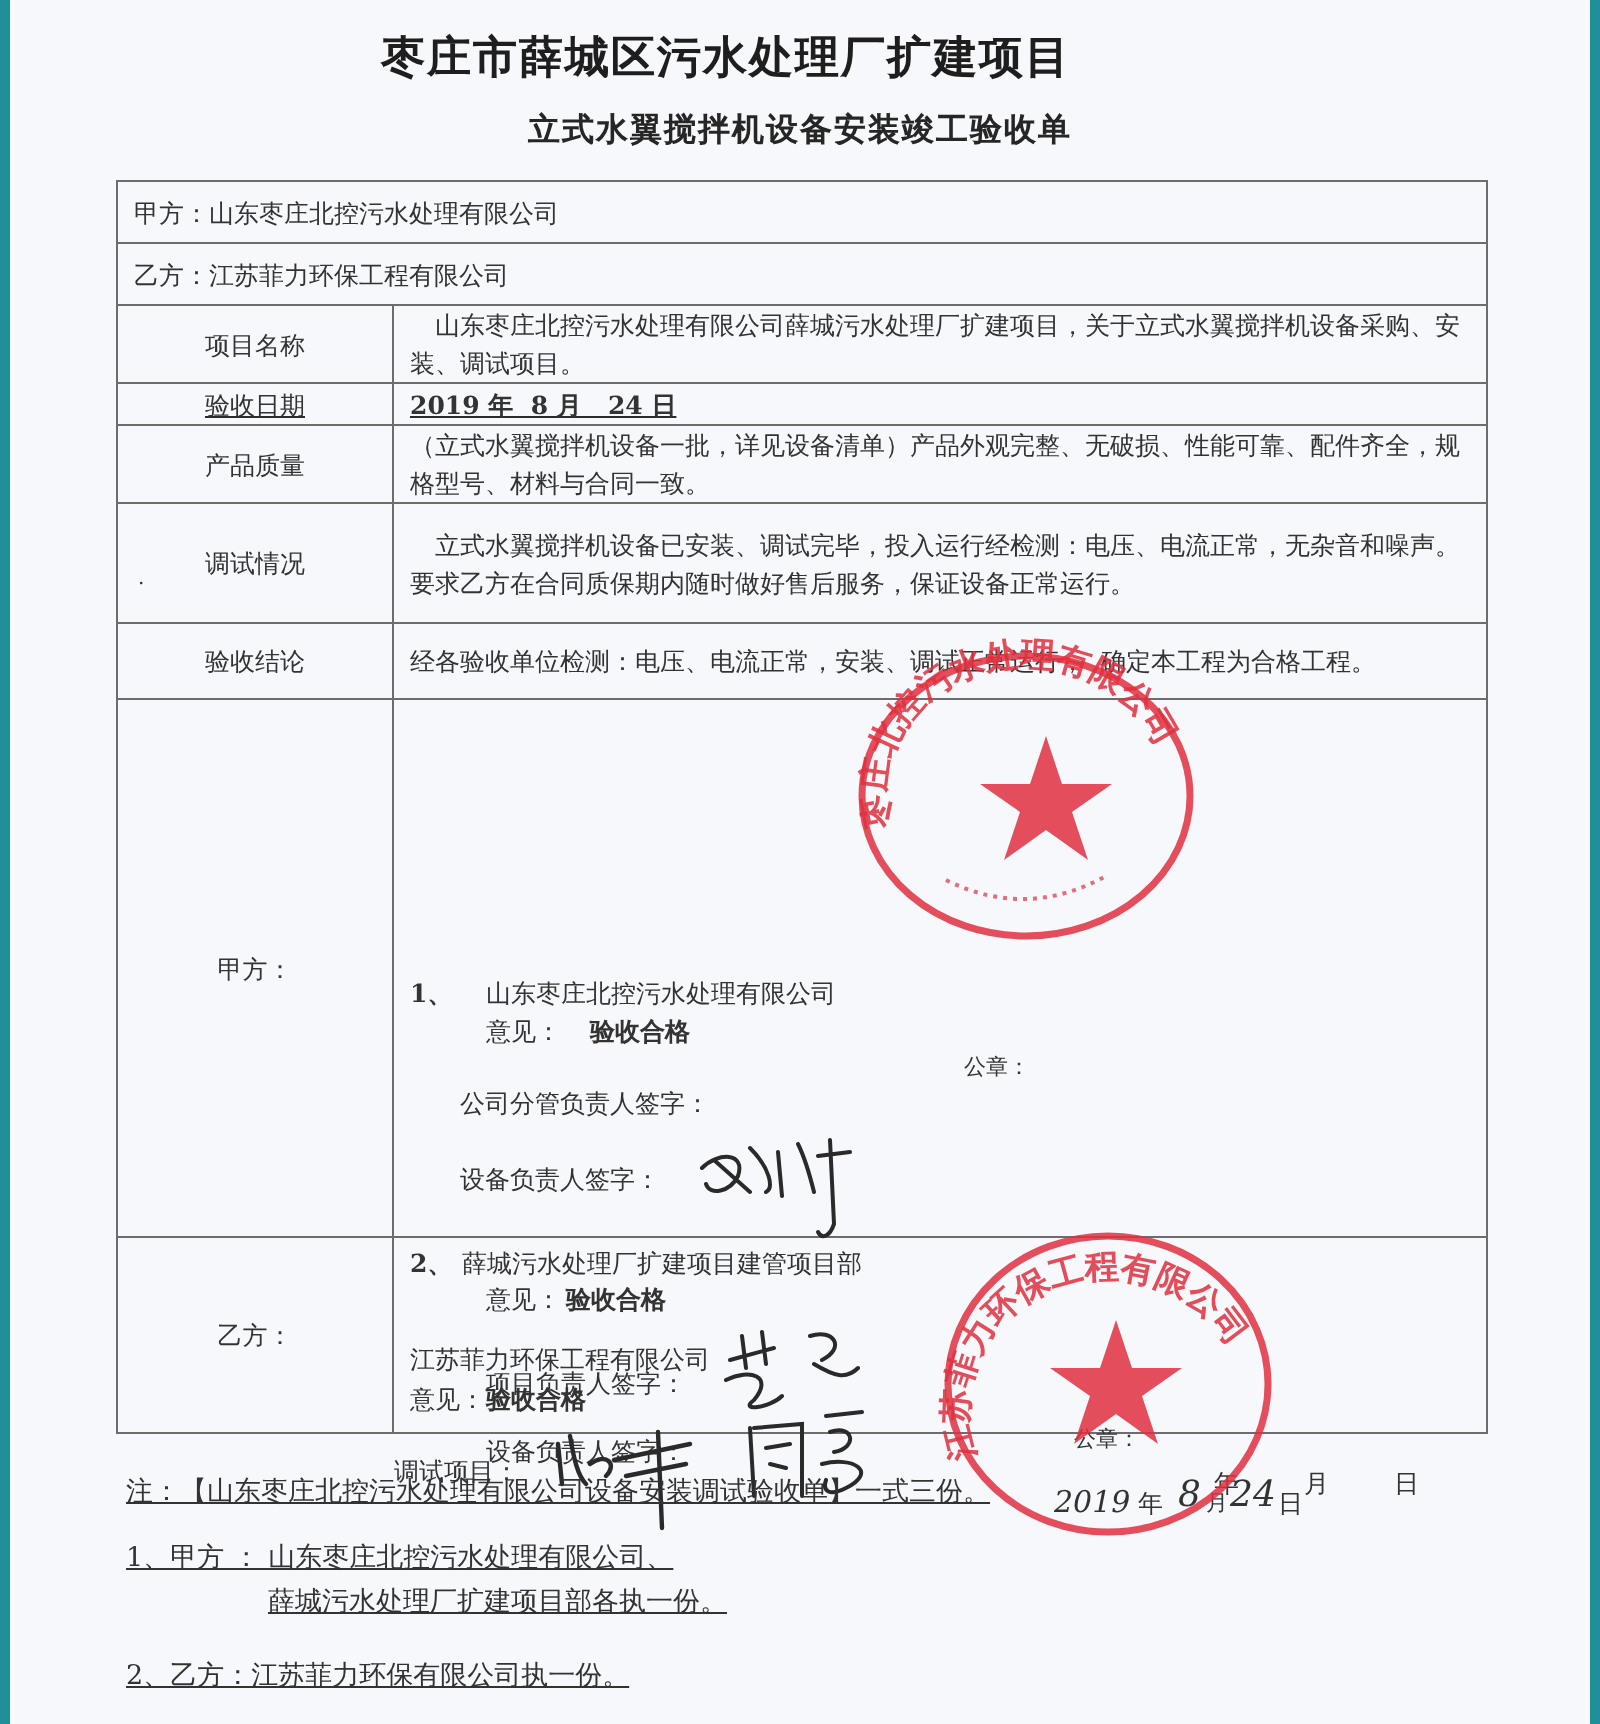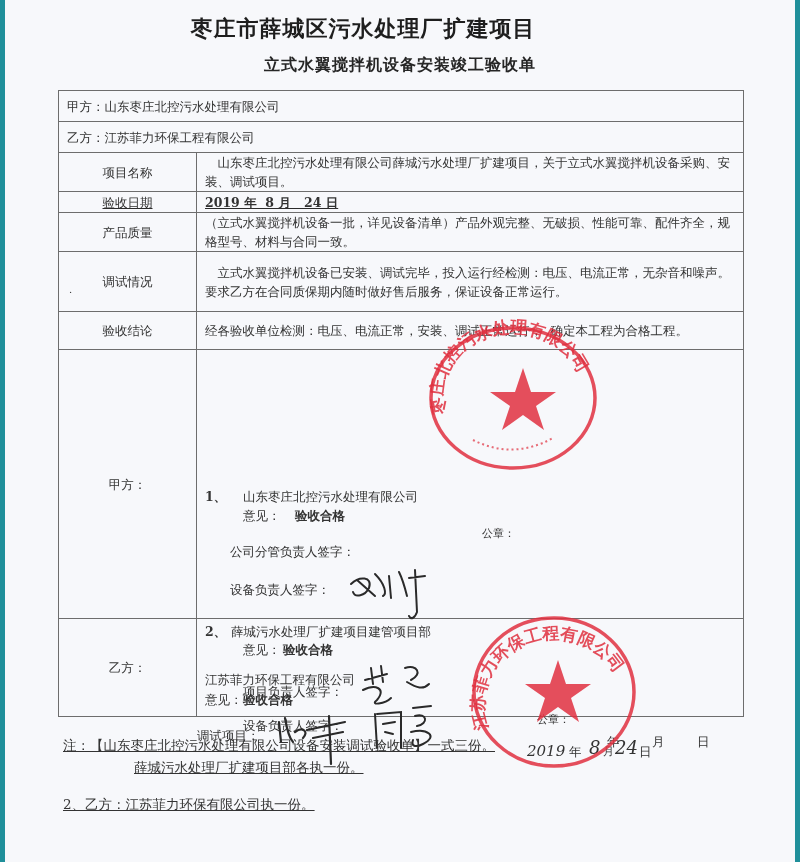--- a/index.html
+++ b/index.html
@@ -166,16 +166,17 @@
     <defs>
       <path id="arcB" d="M30 120 A70 66 0 1 1 162 118"></path>
     </defs>
     <ellipse cx="96" cy="84" rx="80" ry="74" fill="none" stroke="#e0303f" stroke-width="3.5" opacity="0.85"></ellipse>
     <text font-size="17" fill="#e0303f" opacity="0.85" font-weight="bold"><textPath href="#arcB">江苏菲力环保工程有限公司</textPath></text>
     <polygon points="100,52 108,76 133,76 113,90 121,114 100,99 79,114 87,90 67,76 92,76" fill="#e0303f" opacity="0.85"></polygon>
   </svg>
 
   <div class="notes">
     <div>注：【山东枣庄北控污水处理有限公司设备安装调试验收单】一式三份。</div>
+    <div style="margin-top:15px">1、甲方 ： 山东枣庄北控污水处理有限公司、</div>
     <div style="margin-left:71px;margin-top:4px">薛城污水处理厂扩建项目部各执一份。</div>
     <div style="margin-top:19px">2、乙方：江苏菲力环保有限公司执一份。</div>
   </div>
 </div>
 
 </body></html>

